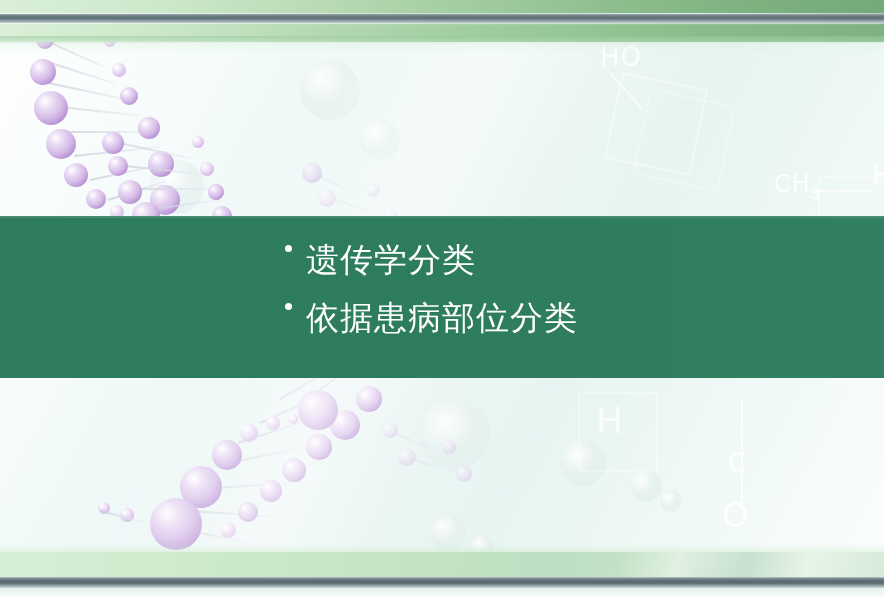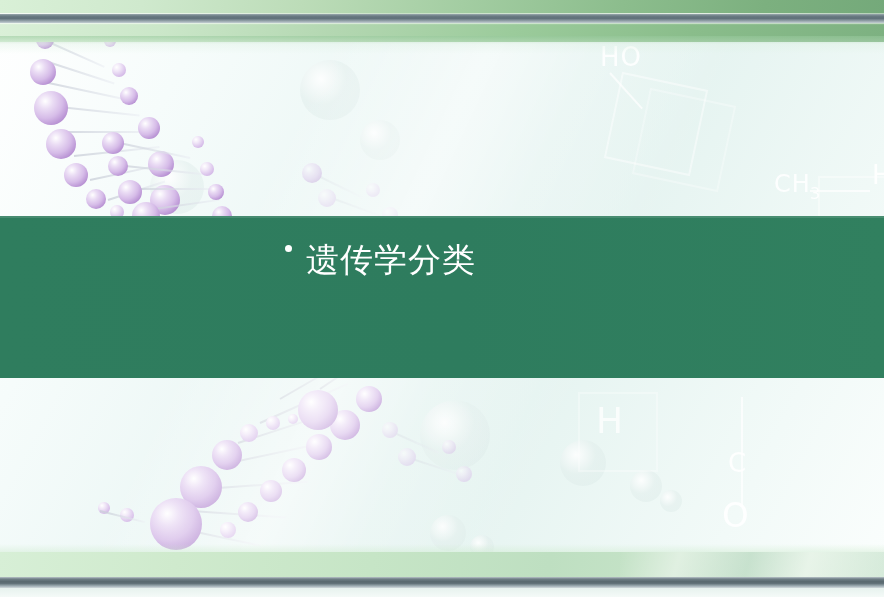--- a/index.html
+++ b/index.html
@@ -423,20 +423,24 @@
 
 
   <div class="green-band"></div>
   <div class="green-band-edge-top"></div>
 
   <div class="bullets">
     <div class="bullet-row">
       <span class="bullet-dot"></span>
       <span class="bullet-text">遗传学分类</span>
     </div>
+    <div class="bullet-row">
+      <span class="bullet-dot"></span>
+      <span class="bullet-text">依据患病部位分类</span>
+    </div>
   </div>
 
   <div class="bottom-band-top-fade"></div>
   <div class="bottom-band"></div>
   <div class="bottom-glass"></div>
   <div class="silver-line-bottom"></div>
   <div class="bottom-tail"></div>
 
 </div>
 

